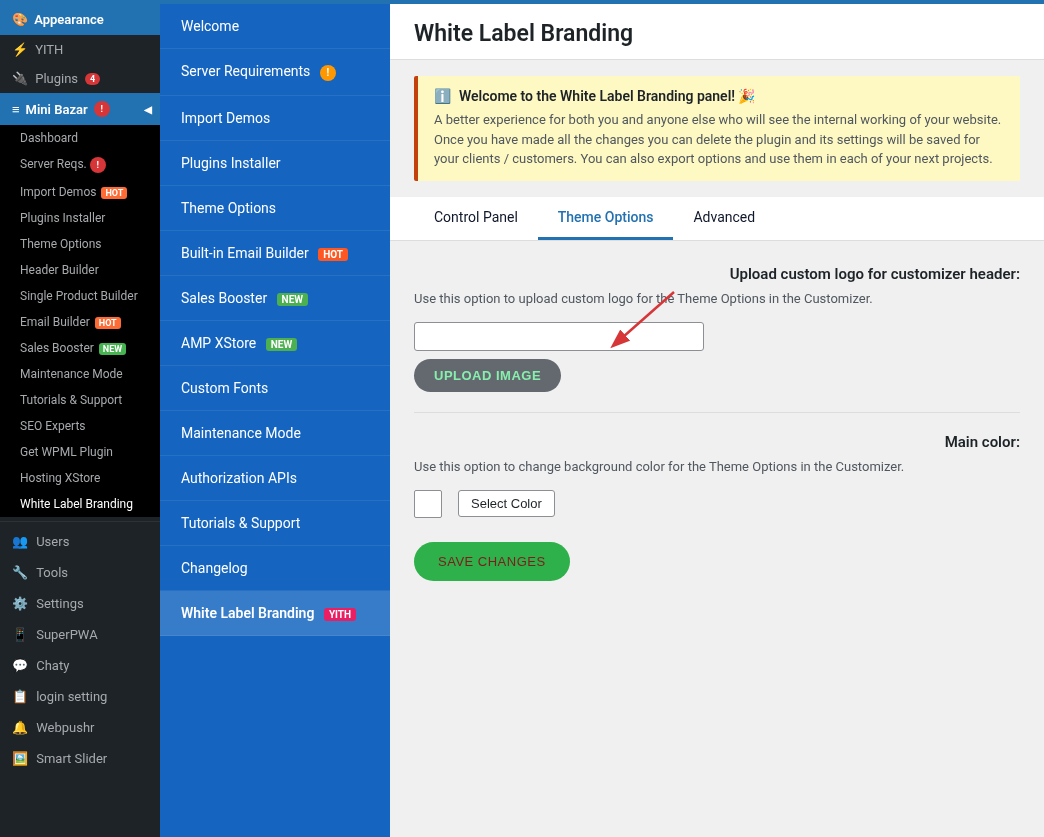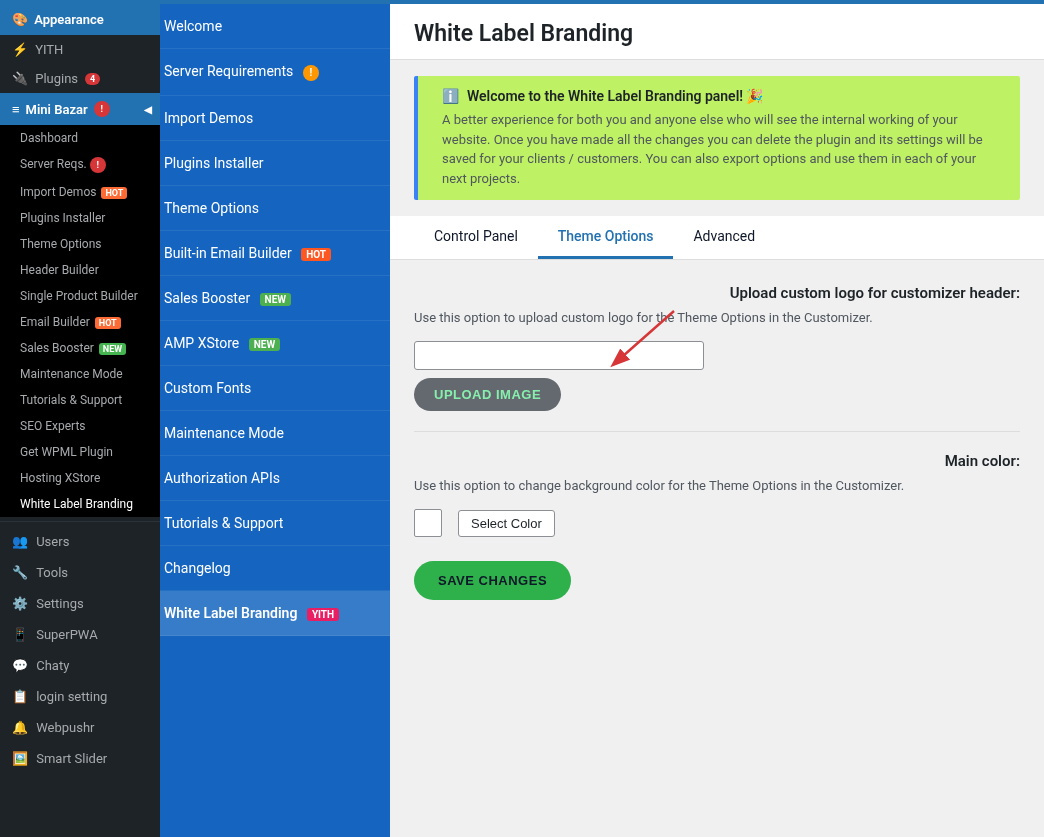--- a/index.html
+++ b/index.html
@@ -16,54 +16,54 @@
     .badge-hot { background: #ff6b35; color: #fff; border-radius: 3px; padding: 1px 4px; font-size: 9px; font-weight: 700; margin-left: 2px; }
     .badge-new { background: #46b450; color: #fff; border-radius: 3px; padding: 1px 4px; font-size: 9px; font-weight: 700; margin-left: 2px; }
     .sidebar-section-items { background: #000000; }
     .sub-item { padding: 6px 12px 6px 20px; color: #a7aaad; cursor: pointer; font-size: 12px; }
     .sub-item.active { color: #fff; }
     .sidebar-divider { height: 1px; background: #2c3338; margin: 4px 0; }
     .sidebar-group-item { padding: 8px 12px; display: flex; align-items: center; gap: 8px; color: #a7aaad; cursor: pointer; font-size: 13px; }
 
     
     .middle-panel { width: 230px; background: #1565c0; flex-shrink: 0; overflow-y: auto; padding: 0; }
-    .middle-item { padding: 14px 4px; color: #fff; cursor: pointer; font-size: 14px; border-bottom: 1px solid rgba(255,255,255,0.08); }
+    .middle-item { padding: 14px 21px; color: #fff; cursor: pointer; font-size: 14px; border-bottom: 1px solid rgba(255,255,255,0.08); }
     .middle-item.active { background: rgba(255,255,255,0.15); font-weight: 600; }
     .middle-badge-hot { background: #ff5722; color: #fff; border-radius: 3px; padding: 1px 5px; font-size: 10px; font-weight: 700; margin-left: 6px; }
     .middle-badge-new { background: #4caf50; color: #fff; border-radius: 3px; padding: 1px 5px; font-size: 10px; font-weight: 700; margin-left: 6px; }
     .middle-badge-extra { background: #e91e63; color: #fff; border-radius: 3px; padding: 1px 5px; font-size: 10px; font-weight: 700; margin-left: 6px; }
     .middle-exclamation { background: #ff9800; color: #fff; border-radius: 50%; width: 16px; height: 16px; font-size: 10px; display: inline-flex; align-items: center; justify-content: center; font-weight: 700; margin-left: 6px; }
 
     
     .main-content { flex: 1; overflow-y: auto; background: #f0f0f1; }
     .main-header { background: #fff; padding: 16px 24px 0; border-bottom: 1px solid #ddd; }
     .main-title { font-size: 23px; font-weight: 600; color: #1d2327; margin-bottom: 12px; }
 
-    .welcome-notice { background: #bef264; border-left: 4px solid #3b82f6; padding: 12px 24px; margin: 16px 24px; border-radius: 2px; }
+    .welcome-notice { background: #fef9c3; border-left: 4px solid #c2410c; padding: 12px 16px; margin: 16px 24px; border-radius: 2px; }
     .welcome-notice .notice-title { color: #1d2327; font-size: 14px; font-weight: 600; margin-bottom: 6px; }
     .welcome-notice .notice-text { color: #50575e; font-size: 13px; line-height: 1.5; }
     .notice-icon { color: #2271b1; margin-right: 4px; }
 
     .tabs-row { display: flex; border-bottom: 1px solid #ddd; padding: 0 24px; background: #fff; }
     .tab { padding: 12px 20px; cursor: pointer; color: #0f172a; font-size: 14px; border-bottom: 3px solid transparent; }
     .tab.active { color: #2271b1; border-bottom-color: #2271b1; font-weight: 500; }
 
     .content-area { padding: 24px; }
     .section-title { font-size: 15px; font-weight: 600; color: #1d2327; margin-bottom: 8px; text-align: right; }
     .section-desc { color: #50575e; font-size: 13px; margin-bottom: 16px; }
     .upload-text-input { width: 290px; padding: 6px 10px; border: 1px solid #8c8f94; border-radius: 3px; font-size: 13px; background: #fff; }
     .upload-btn { background: #646970; color: #86efac; border: none; padding: 9px 20px; border-radius: 20px; cursor: pointer; font-size: 13px; font-weight: 600; letter-spacing: 0.5px; }
 
     .section-divider { height: 1px; background: #ddd; margin: 20px 0; }
 
     .color-row { display: flex; align-items: center; gap: 16px; margin-bottom: 20px; }
     .color-swatch { width: 28px; height: 28px; border: 1px solid #8c8f94; border-radius: 2px; background: #fff; }
     .select-color-btn { background: #fff; border: 1px solid #8c8f94; padding: 5px 12px; border-radius: 3px; cursor: pointer; font-size: 13px; color: #1d2327; }
 
-    .save-btn { background: #2eb04a; color: #0f172a; border: none; padding: 12px 24px; border-radius: 20px; cursor: pointer; font-size: 13px; font-weight: 700; letter-spacing: 0.5px; }
+    .save-btn { background: #2eb04a; color: #7f1d1d; border: none; padding: 12px 24px; border-radius: 20px; cursor: pointer; font-size: 13px; font-weight: 400; letter-spacing: 0.5px; }
   </style>
 </head>
 <body>
 
 <div style="position:fixed;top:0;left:0;right:0;height:4px;background:#2271b1;z-index:100;"></div>
 
 <div class="sidebar" style="margin-top:4px;">
 
   <div class="sidebar-header">
     <span>🎨</span>

